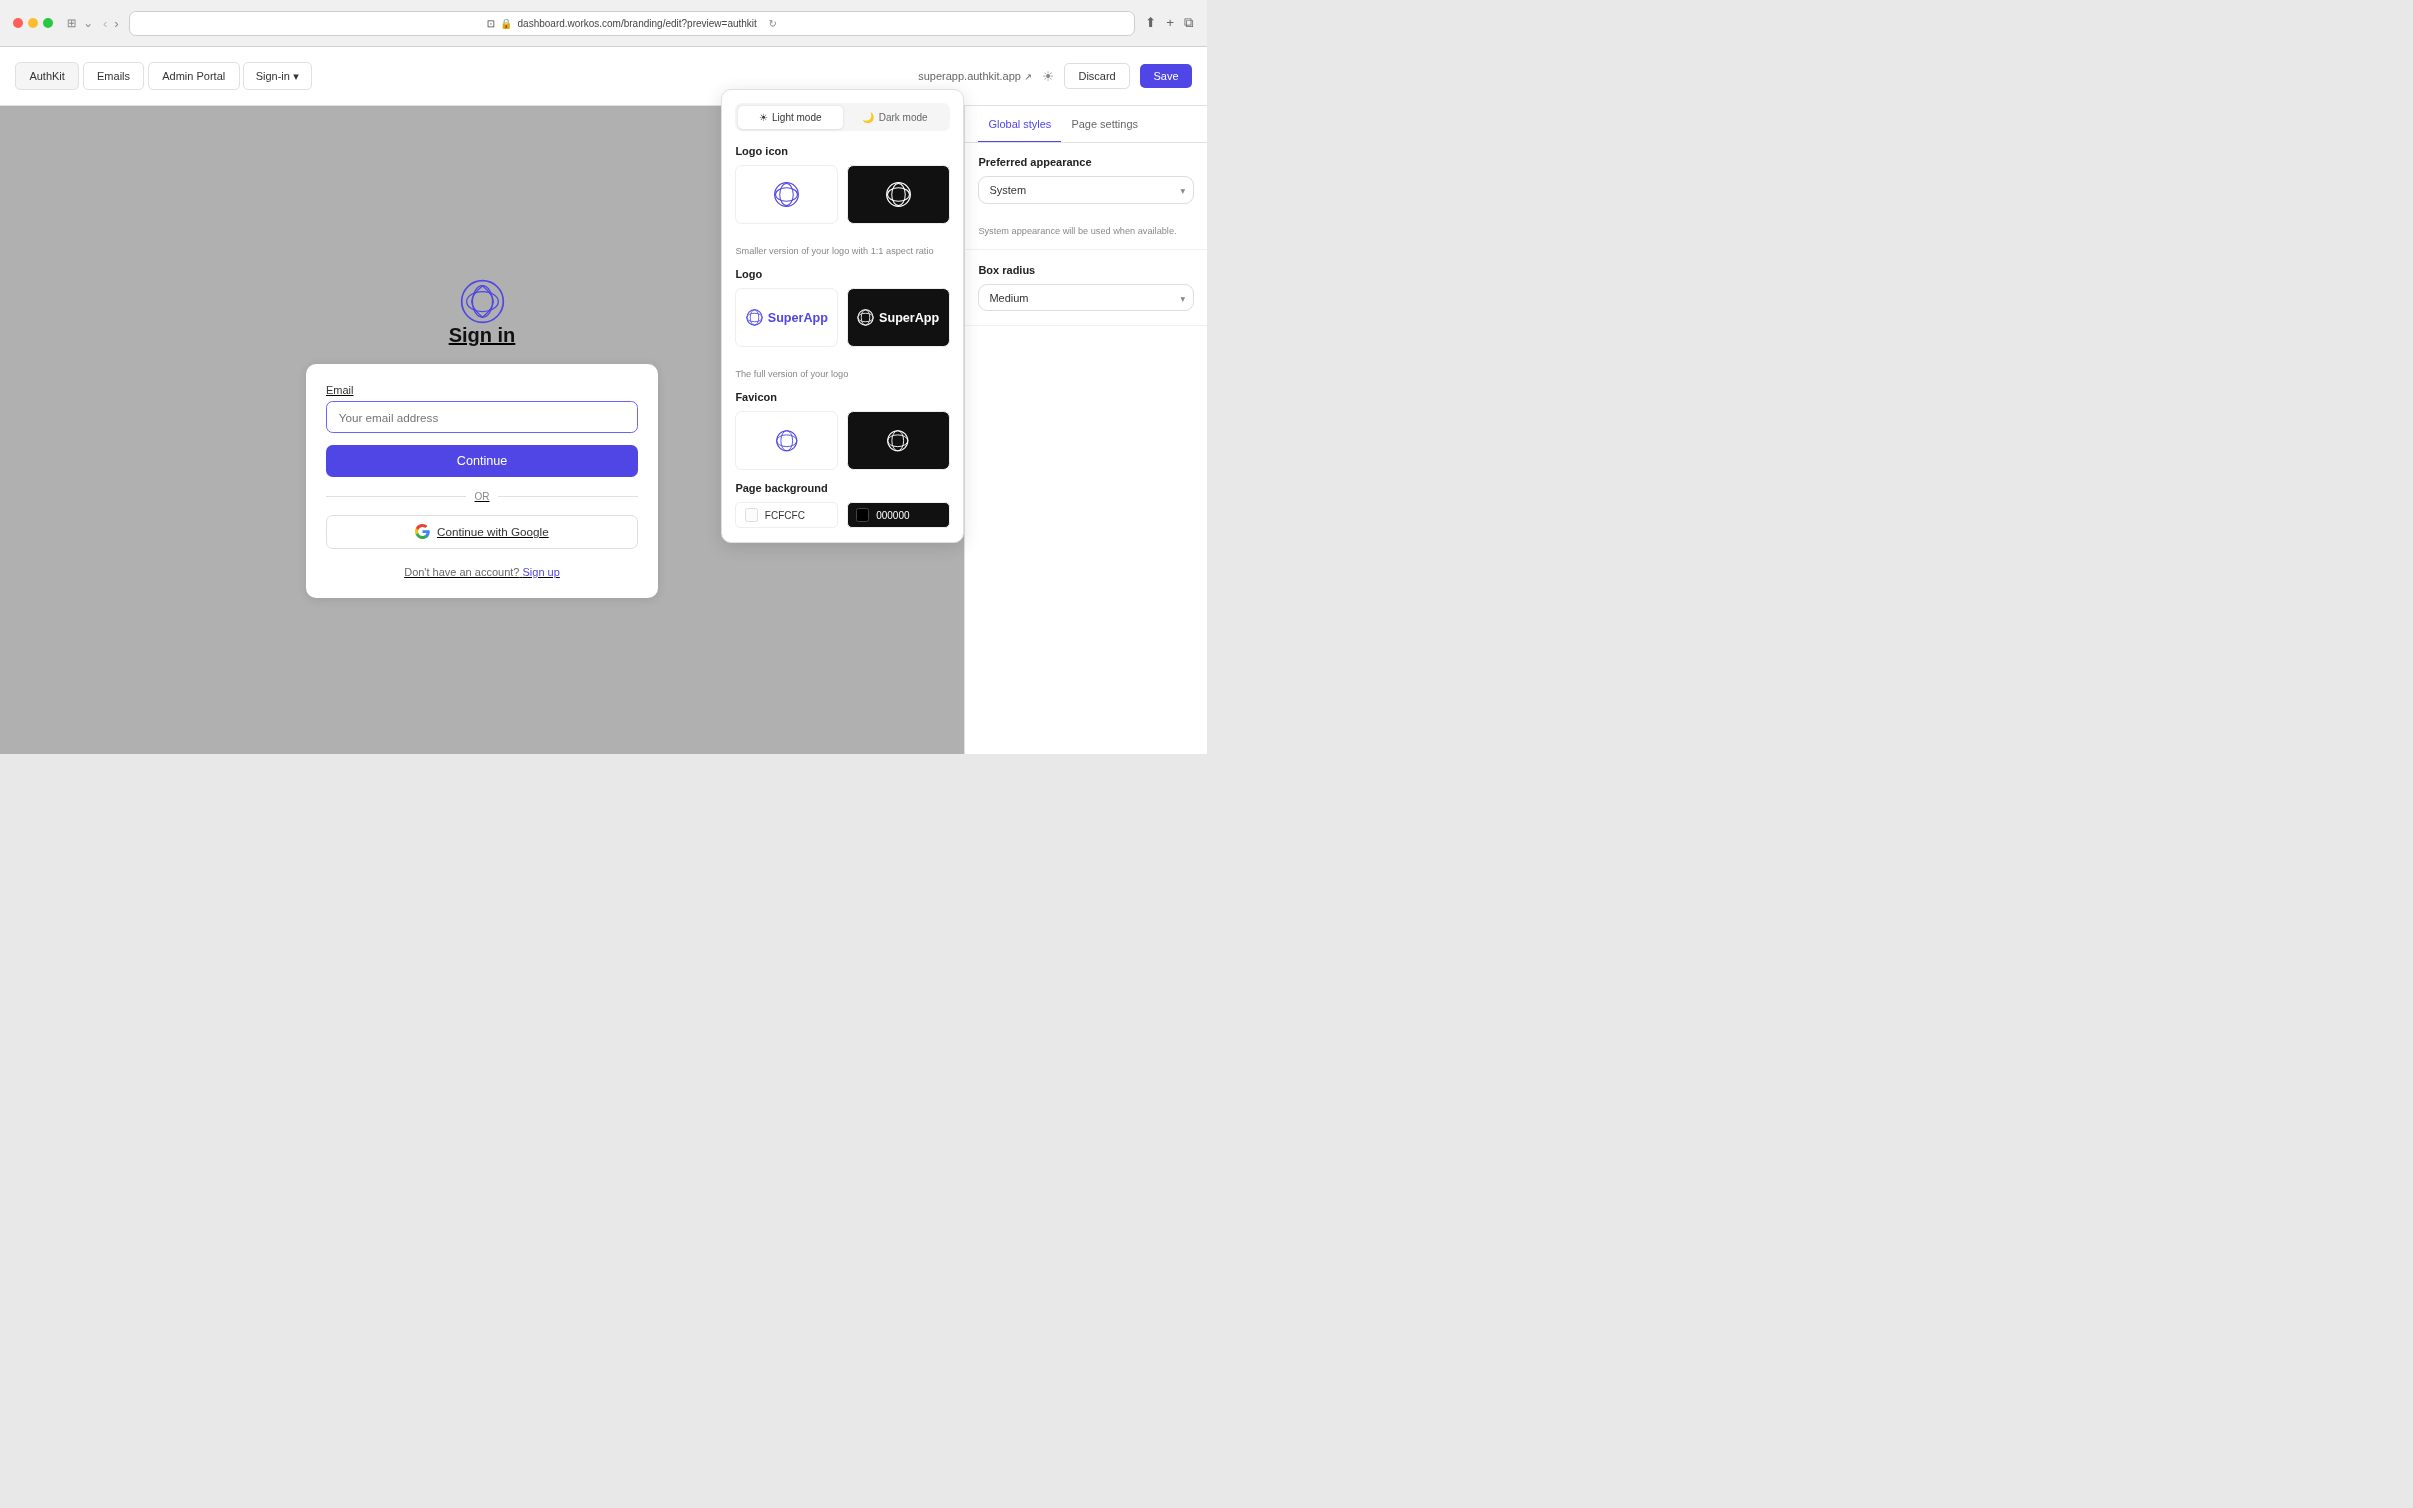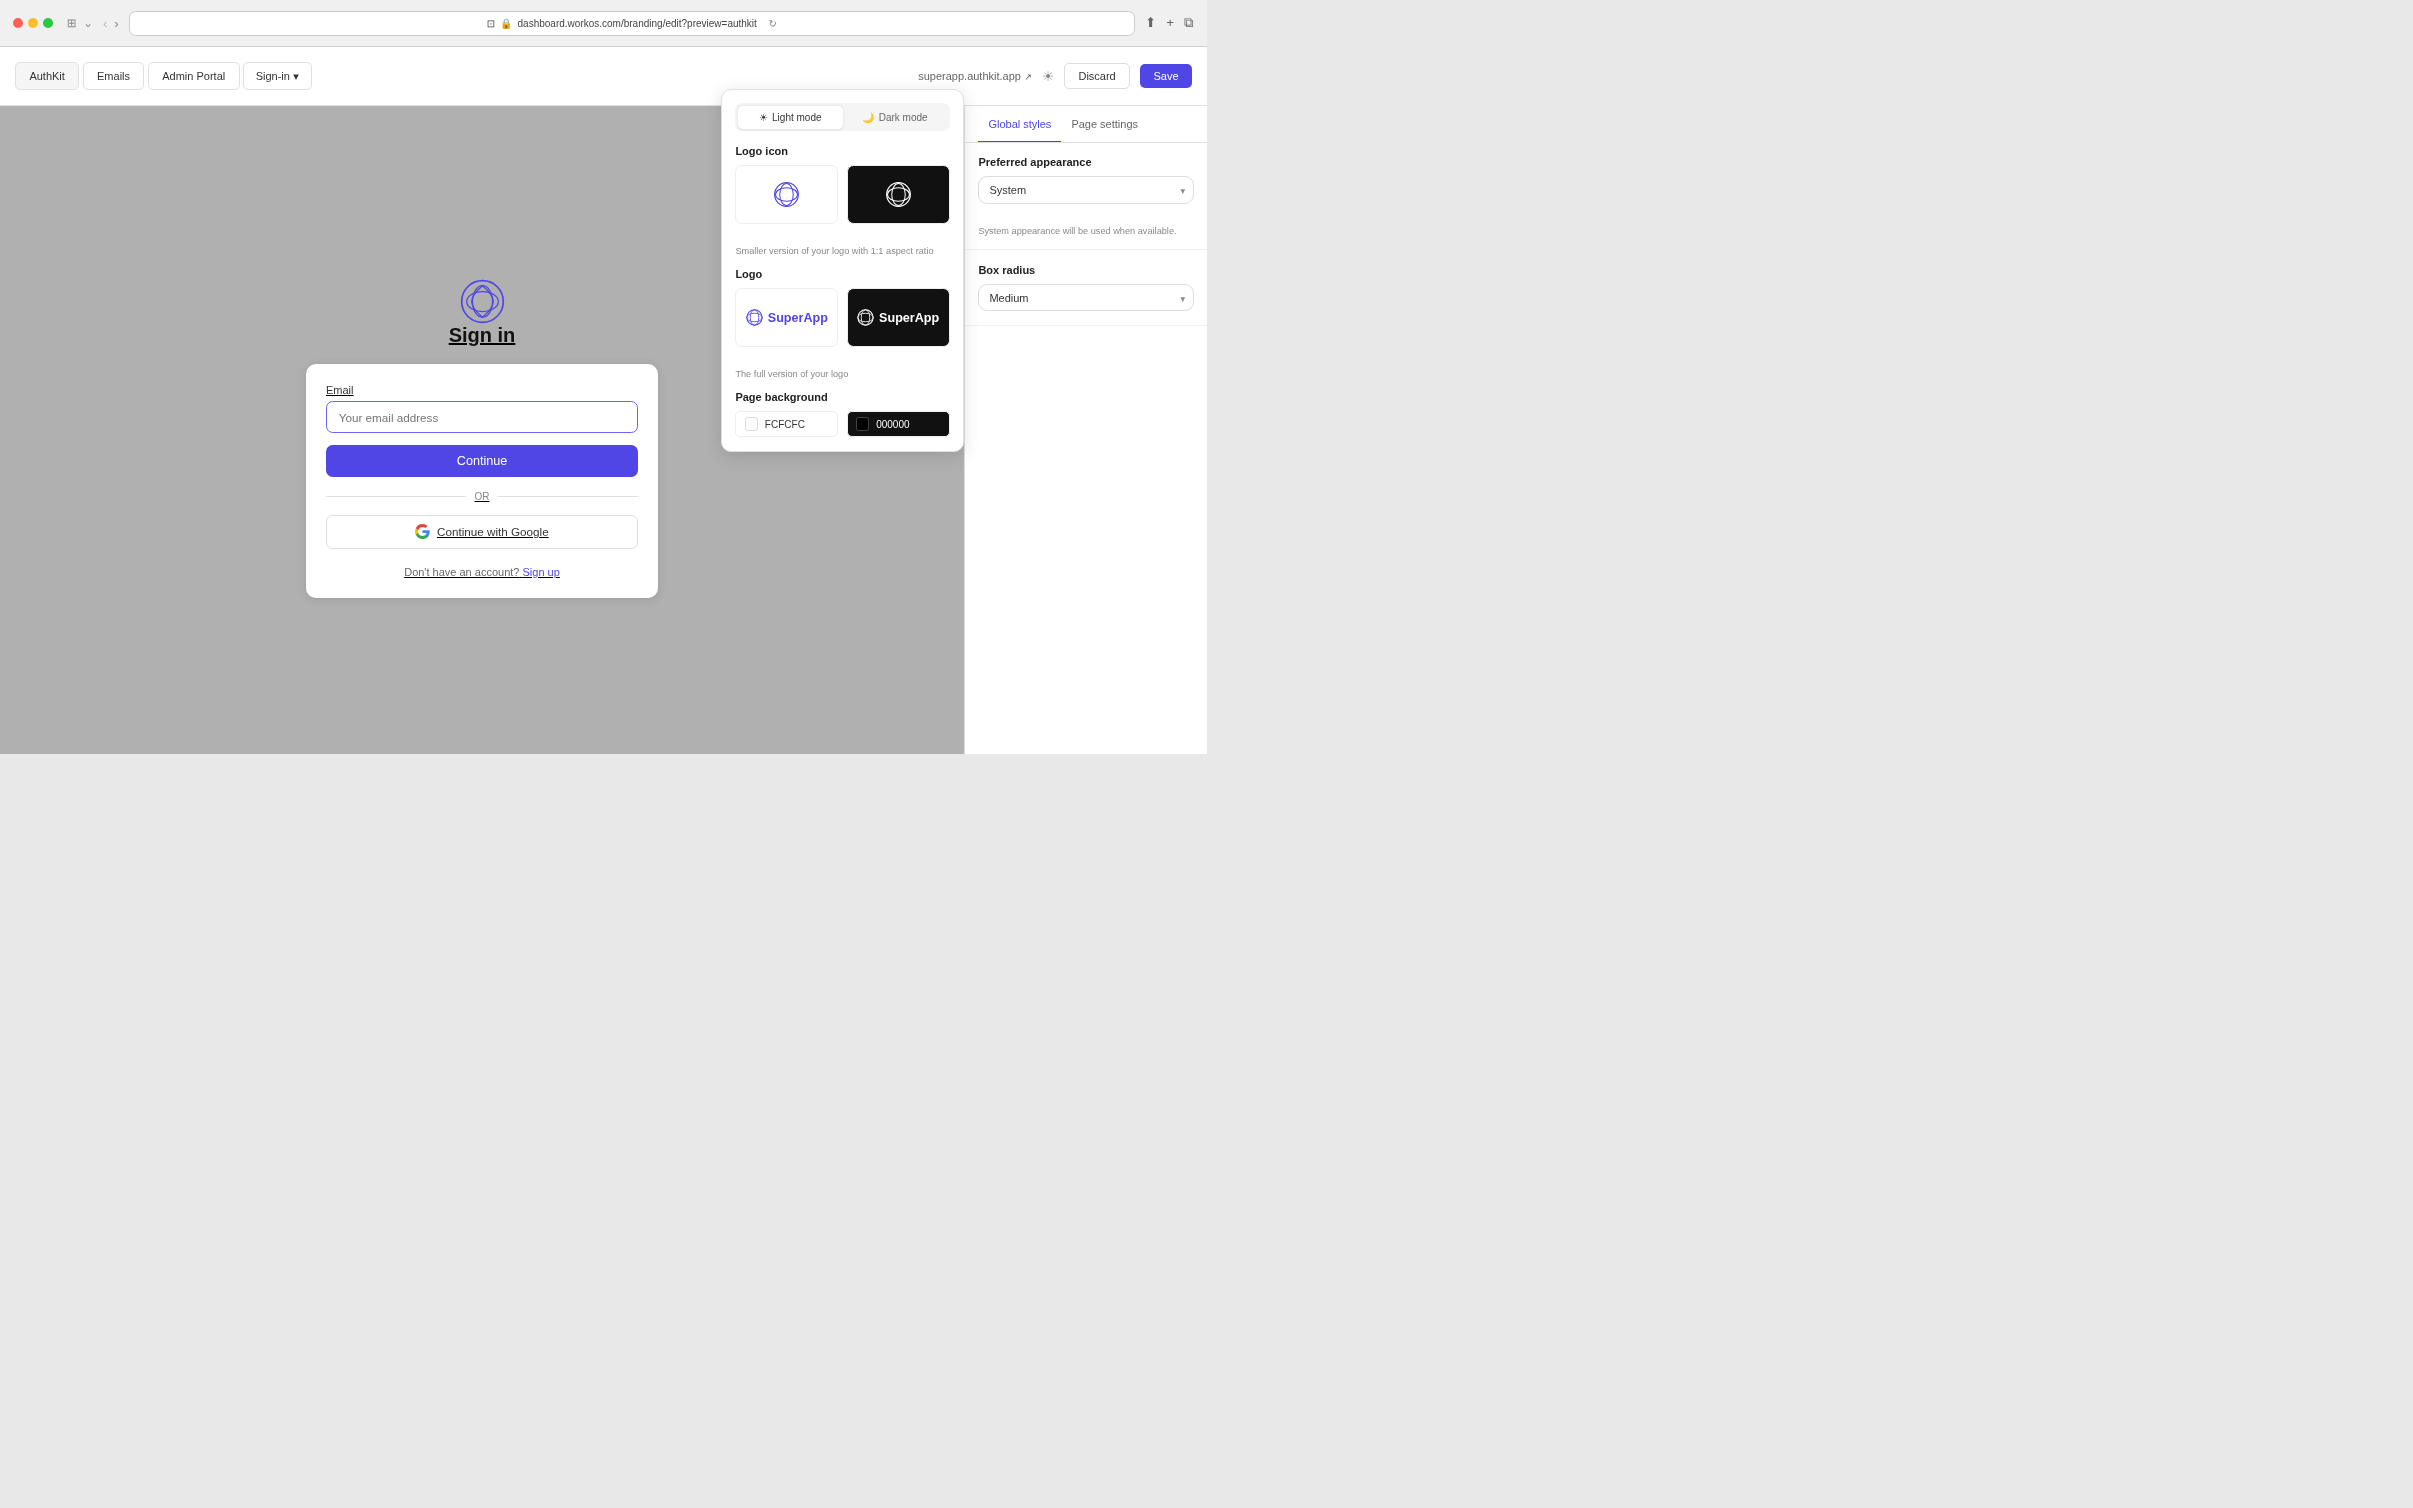--- a/index.html
+++ b/index.html
@@ -554,20 +554,39 @@
             <ellipse cx="10" cy="10" rx="5" ry="9" stroke="white" stroke-width="1" fill="none"></ellipse>
             <ellipse cx="10" cy="10" rx="9" ry="5" stroke="white" stroke-width="1" fill="none"></ellipse>
           </svg>
           <span>SuperApp</span>
         </div>
       </div>
     </div>
     <div class="helper-text">The full version of your logo</div>
   </div>
 
+  <div style="margin-bottom:11.7px;">
+    <div class="logo-section-label">Favicon</div>
+    <div class="logo-pair">
+      <div class="logo-box light">
+        <svg width="23.5" height="23.5" viewBox="0 0 28 28" fill="none">
+          <circle cx="14" cy="14" r="12" stroke="#4f46e5" stroke-width="1.3" fill="none"></circle>
+          <ellipse cx="14" cy="14" rx="7" ry="12" stroke="#4f46e5" stroke-width="1.1" fill="none"></ellipse>
+          <ellipse cx="14" cy="14" rx="12" ry="7" stroke="#4f46e5" stroke-width="1.1" fill="none"></ellipse>
+        </svg>
+      </div>
+      <div class="logo-box dark">
+        <svg width="23.5" height="23.5" viewBox="0 0 28 28" fill="none">
+          <circle cx="14" cy="14" r="12" stroke="white" stroke-width="1.3" fill="none"></circle>
+          <ellipse cx="14" cy="14" rx="7" ry="12" stroke="white" stroke-width="1.1" fill="none"></ellipse>
+          <ellipse cx="14" cy="14" rx="12" ry="7" stroke="white" stroke-width="1.1" fill="none"></ellipse>
+        </svg>
+      </div>
+    </div>
+  </div>
 
   <div>
     <div class="bg-label">Page background</div>
     <div class="color-pair">
       <div class="color-box">
         <div class="color-swatch" style="background:#fcfcfc;"></div>
         <span>FCFCFC</span>
       </div>
       <div class="color-box" style="background:#111; color:white;">
         <div class="color-swatch" style="background:#000000; border-color:#444;"></div>

